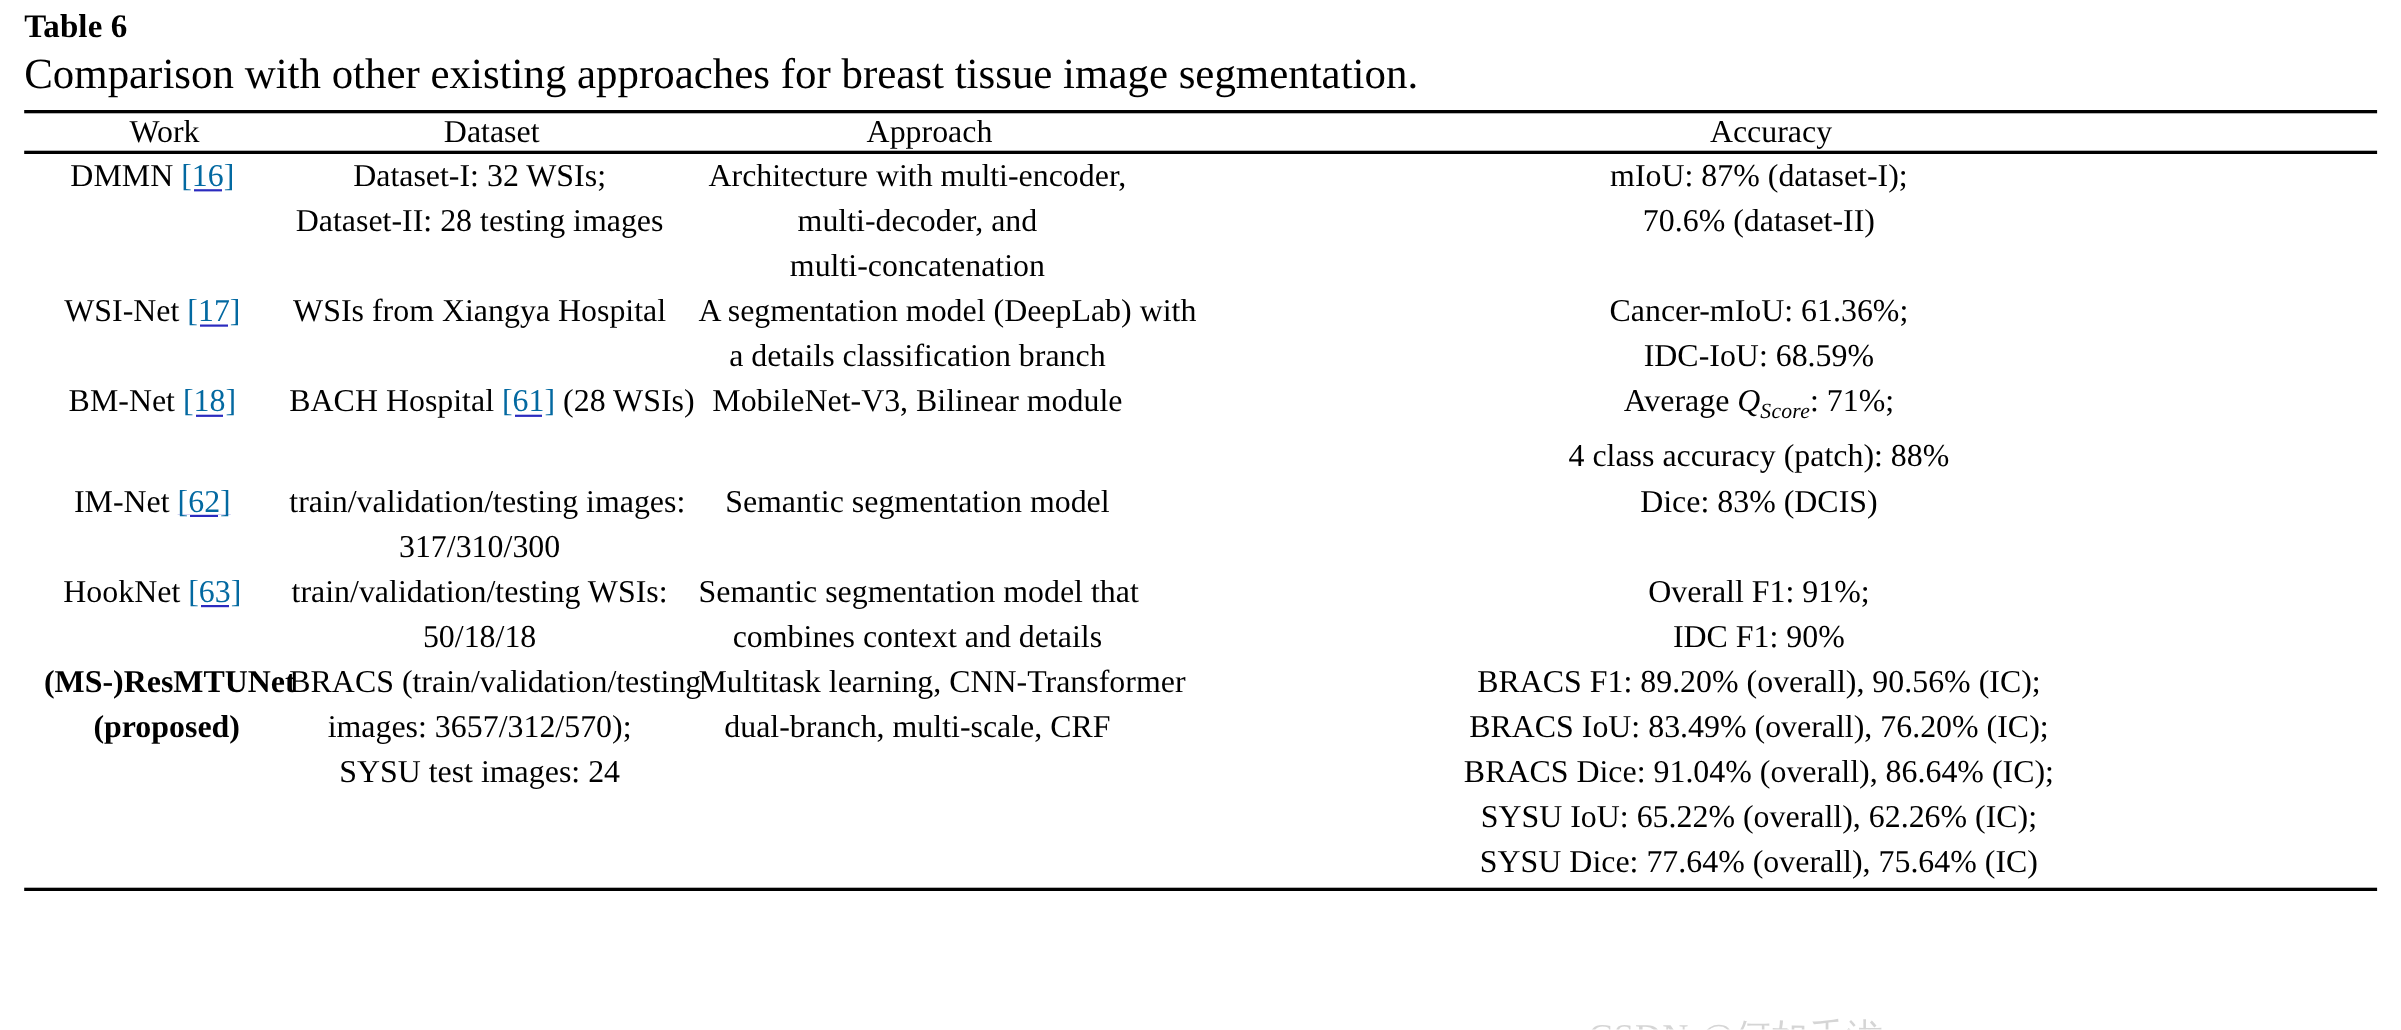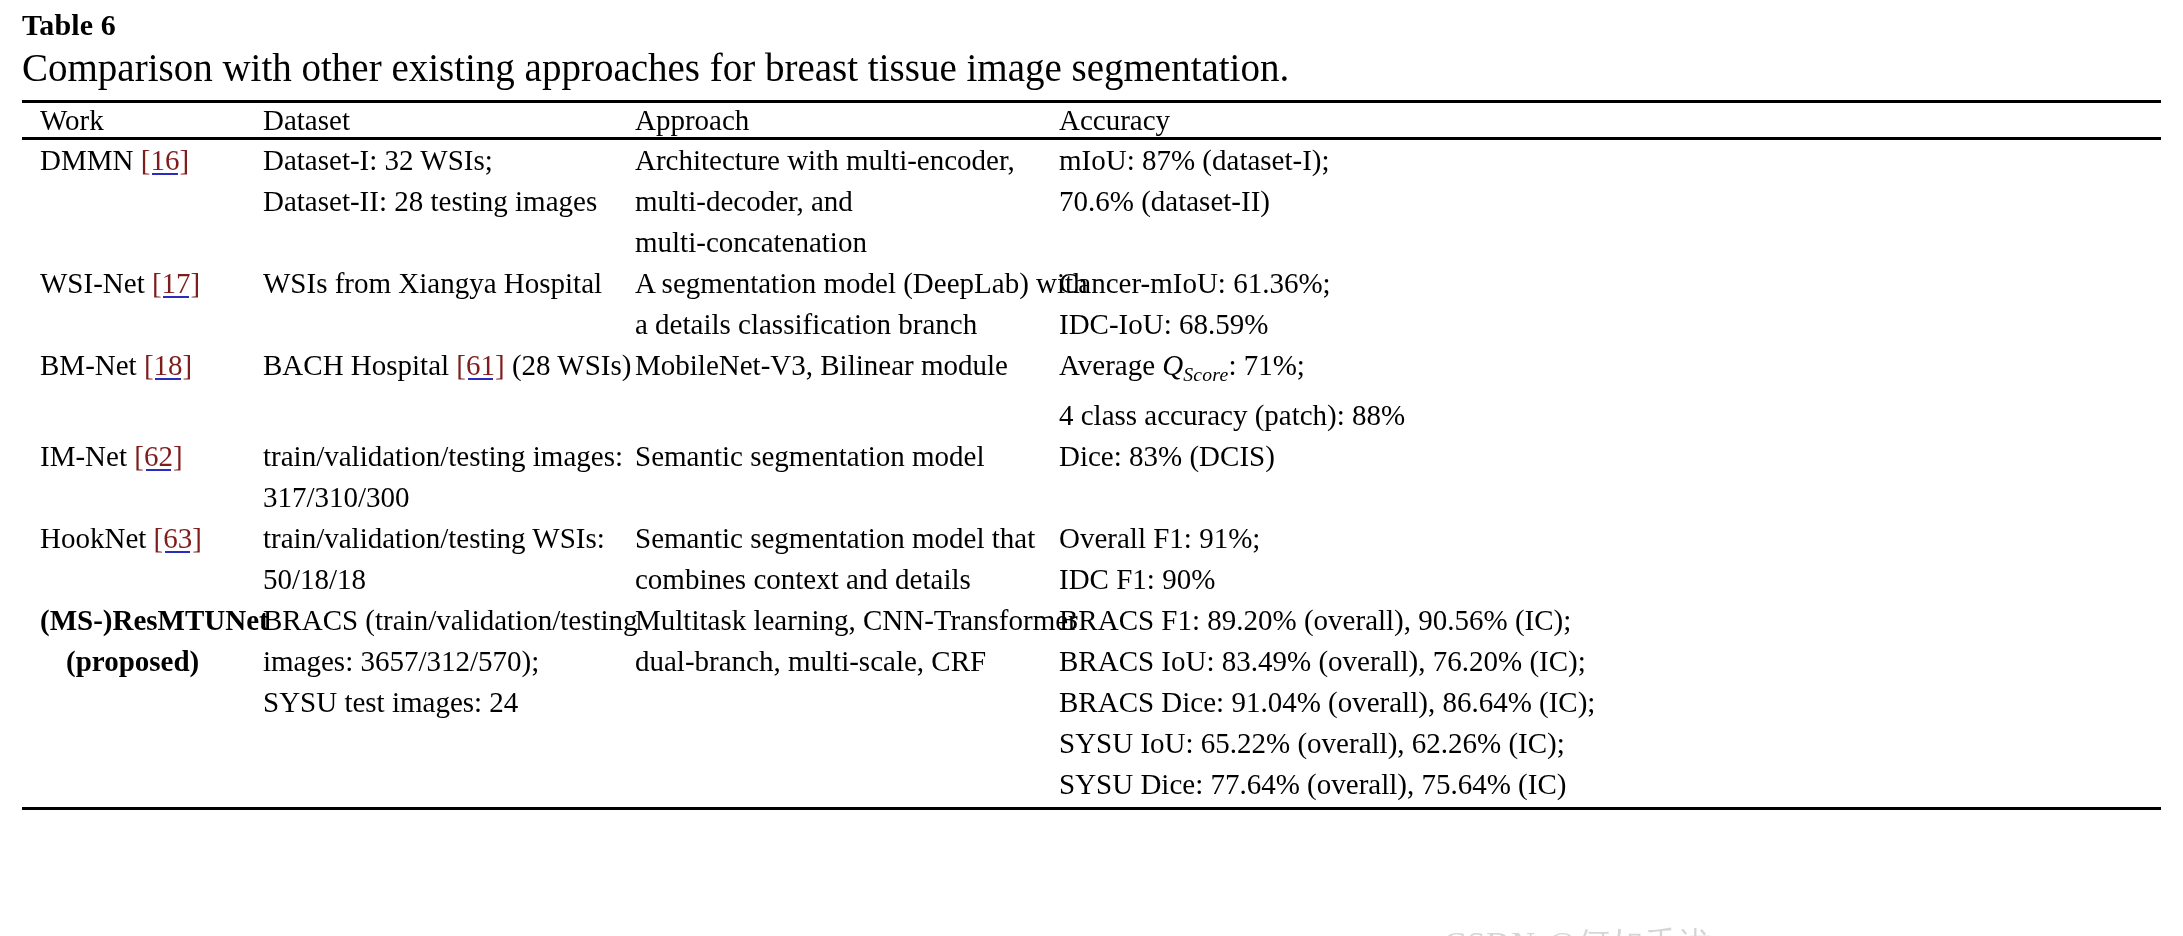--- a/index.html
+++ b/index.html
@@ -54,21 +54,21 @@
   }
 
   
   table.tbl {
     width: 100%;
     border-collapse: collapse;
     table-layout: fixed;
   }
   table.tbl th, table.tbl td {
     vertical-align: top;
-    text-align: left;
+    text-align: center;
     padding: 0;
   }
   col.c-work     { width: 237px; }
   col.c-dataset  { width: 372px; }
   col.c-approach { width: 424px; }
   col.c-accuracy { width: 1106px; }
 
   .head-row th {
     font-size: 29px;
     font-weight: normal;
@@ -82,21 +82,21 @@
     font-size: 29px;
     line-height: 41px;
     padding: 14px 0 17px 0;
   }
   .cell-inner { padding-left: 18px; padding-right: 22px; }
   .cell-inner.ind2 { padding-left: 4px; padding-right: 22px; }
 
   .line { white-space: nowrap; }
 
   .cite {
-    color: #7f1d1d;
+    color: #0369a1;
     text-decoration: underline;
     text-decoration-color: #2b2bbf;
     text-underline-offset: 3px;
   }
 
   .bold-cell { font-weight: bold; }
   .work-proposed-l1 { display: block; }
   .work-proposed-l2 { display: block; padding-left: 26px; }
 
   .mathvar {

